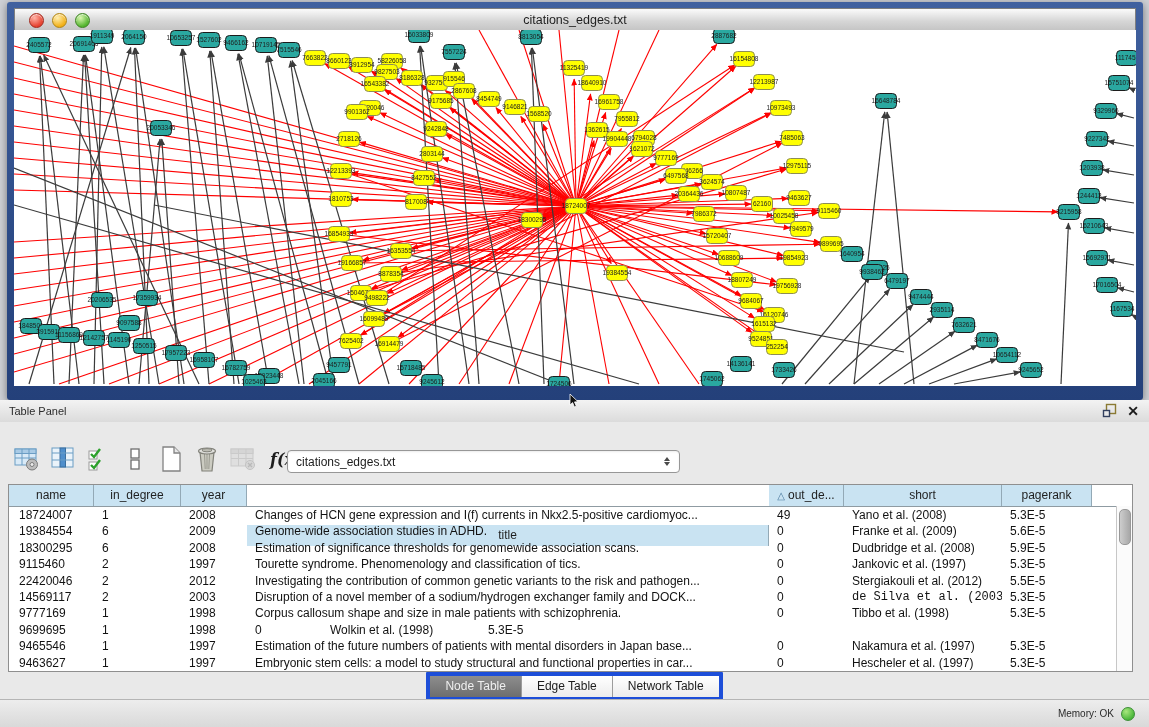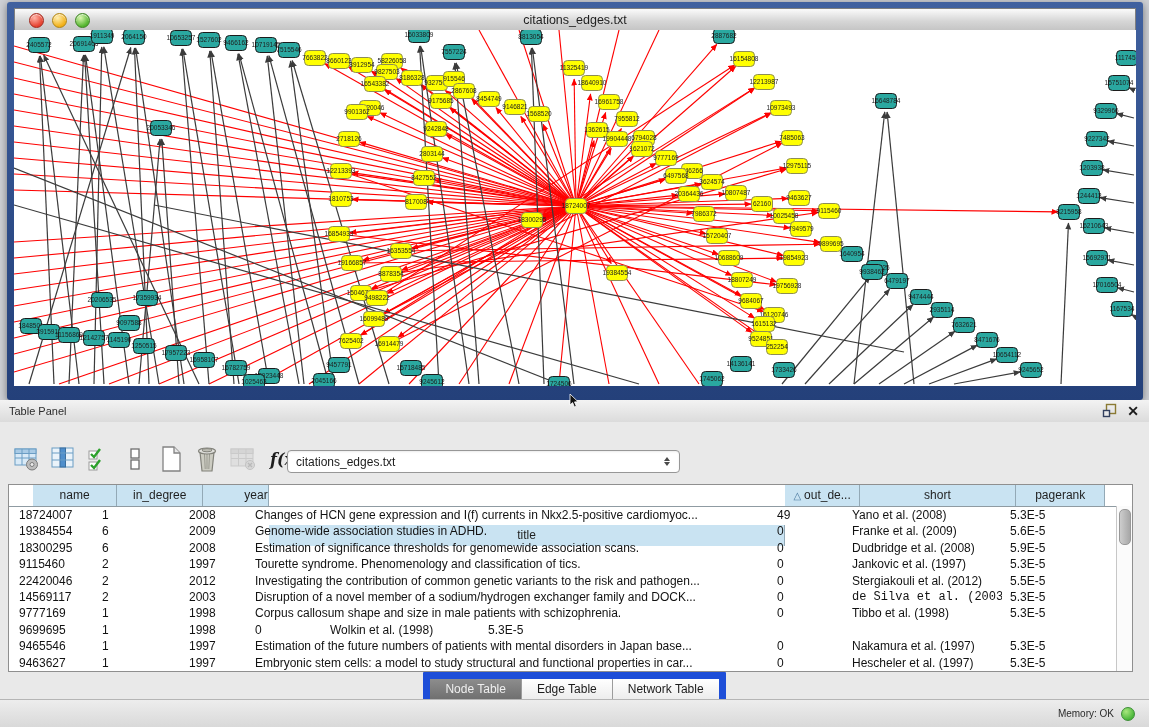--- a/index.html
+++ b/index.html
@@ -56,21 +56,21 @@
   .gbody{position:relative;}
   .trow{display:flex;height:16.4px;line-height:16.4px;}
   .tcell{box-sizing:border-box;padding-left:8px;white-space:nowrap;overflow:hidden;}
   .tcell.c0{padding-left:10px;}
   
   .vscroll{position:absolute;right:0;top:21px;bottom:0;width:15px;background:#fbfbfb;border-left:1px solid #c7c7c7;}
   .vthumb{position:absolute;left:2px;top:3px;width:10px;height:34px;border-radius:5px;
           background:linear-gradient(90deg,#cdcdcd,#a7a7a7);border:1px solid #989898;}
   
   .tabsbar{position:absolute;left:0;top:250px;width:1149px;display:flex;justify-content:center;}
-  .segmented{display:flex;border:7px solid #1d4ed8;border-radius:1px;overflow:hidden;background:#ffffff;
+  .segmented{display:flex;border:4px solid #1d4ed8;border-radius:1px;overflow:hidden;background:#ffffff;
              box-shadow:0 1px 0 rgba(255,255,255,.8);justify-content:space-between;}
   .seg{padding:2px 15px;font-size:12px;color:#1c1c1c;background:linear-gradient(#ffffff,#ececec);
        border-left:1px solid #9c9c9c;height:17px;line-height:17px;}
   .seg:first-child{border-left:none;}
   .seg.sel{background:linear-gradient(#8d8d8d,#6e6e6e);color:#efefef;}
   
   .footer{position:absolute;left:0;bottom:0;width:1149px;height:27px;
           background:linear-gradient(#ededed,#d9d9d9);border-top:1px solid #b5b5b5;
           display:flex;align-items:center;justify-content:flex-end;font-size:10px;color:#2b2b2b;}
   .memdot{width:12px;height:12px;border-radius:50%;margin:0 14px 0 7px;
@@ -625,23 +625,23 @@
     <div class="dropdown">
       <span class="val">citations_edges.txt</span>
       <span class="dd-arrows">
           <i class="up"></i>
           <i class="dn"></i>
         </span>
     </div>
 
     <div class="grid">
       <div class="ghead" id="ghead">
-          <div class="hcell" style="width: 85px; margin-left: 24px;">name</div>
+          <div class="hcell" style="width: 85px;">name</div>
           <div class="hcell" style="width: 87px;">in_degree</div>
-          <div class="hcell" style="width: 66px; text-align: right;">year</div>
+          <div class="hcell" style="width: 66px;">year</div>
           <div class="hcell" style="width: 522px; margin-top: 40px;">title</div>
           <div class="hcell" style="width: 75px;"><span class="sortglyph">△</span>out_de...</div>
           <div class="hcell" style="width: 158px;">short</div>
           <div class="hcell" style="width: 90px;">pagerank</div>
           <div class="hcell filler" style="width: 27px;"></div>
         </div>
       <div class="gbody" id="gbody">
           <div class="trow">
             <div class="tcell c0" style="width: 85px;">18724007</div>
             <div class="tcell c1" style="width: 87px;">1</div>

